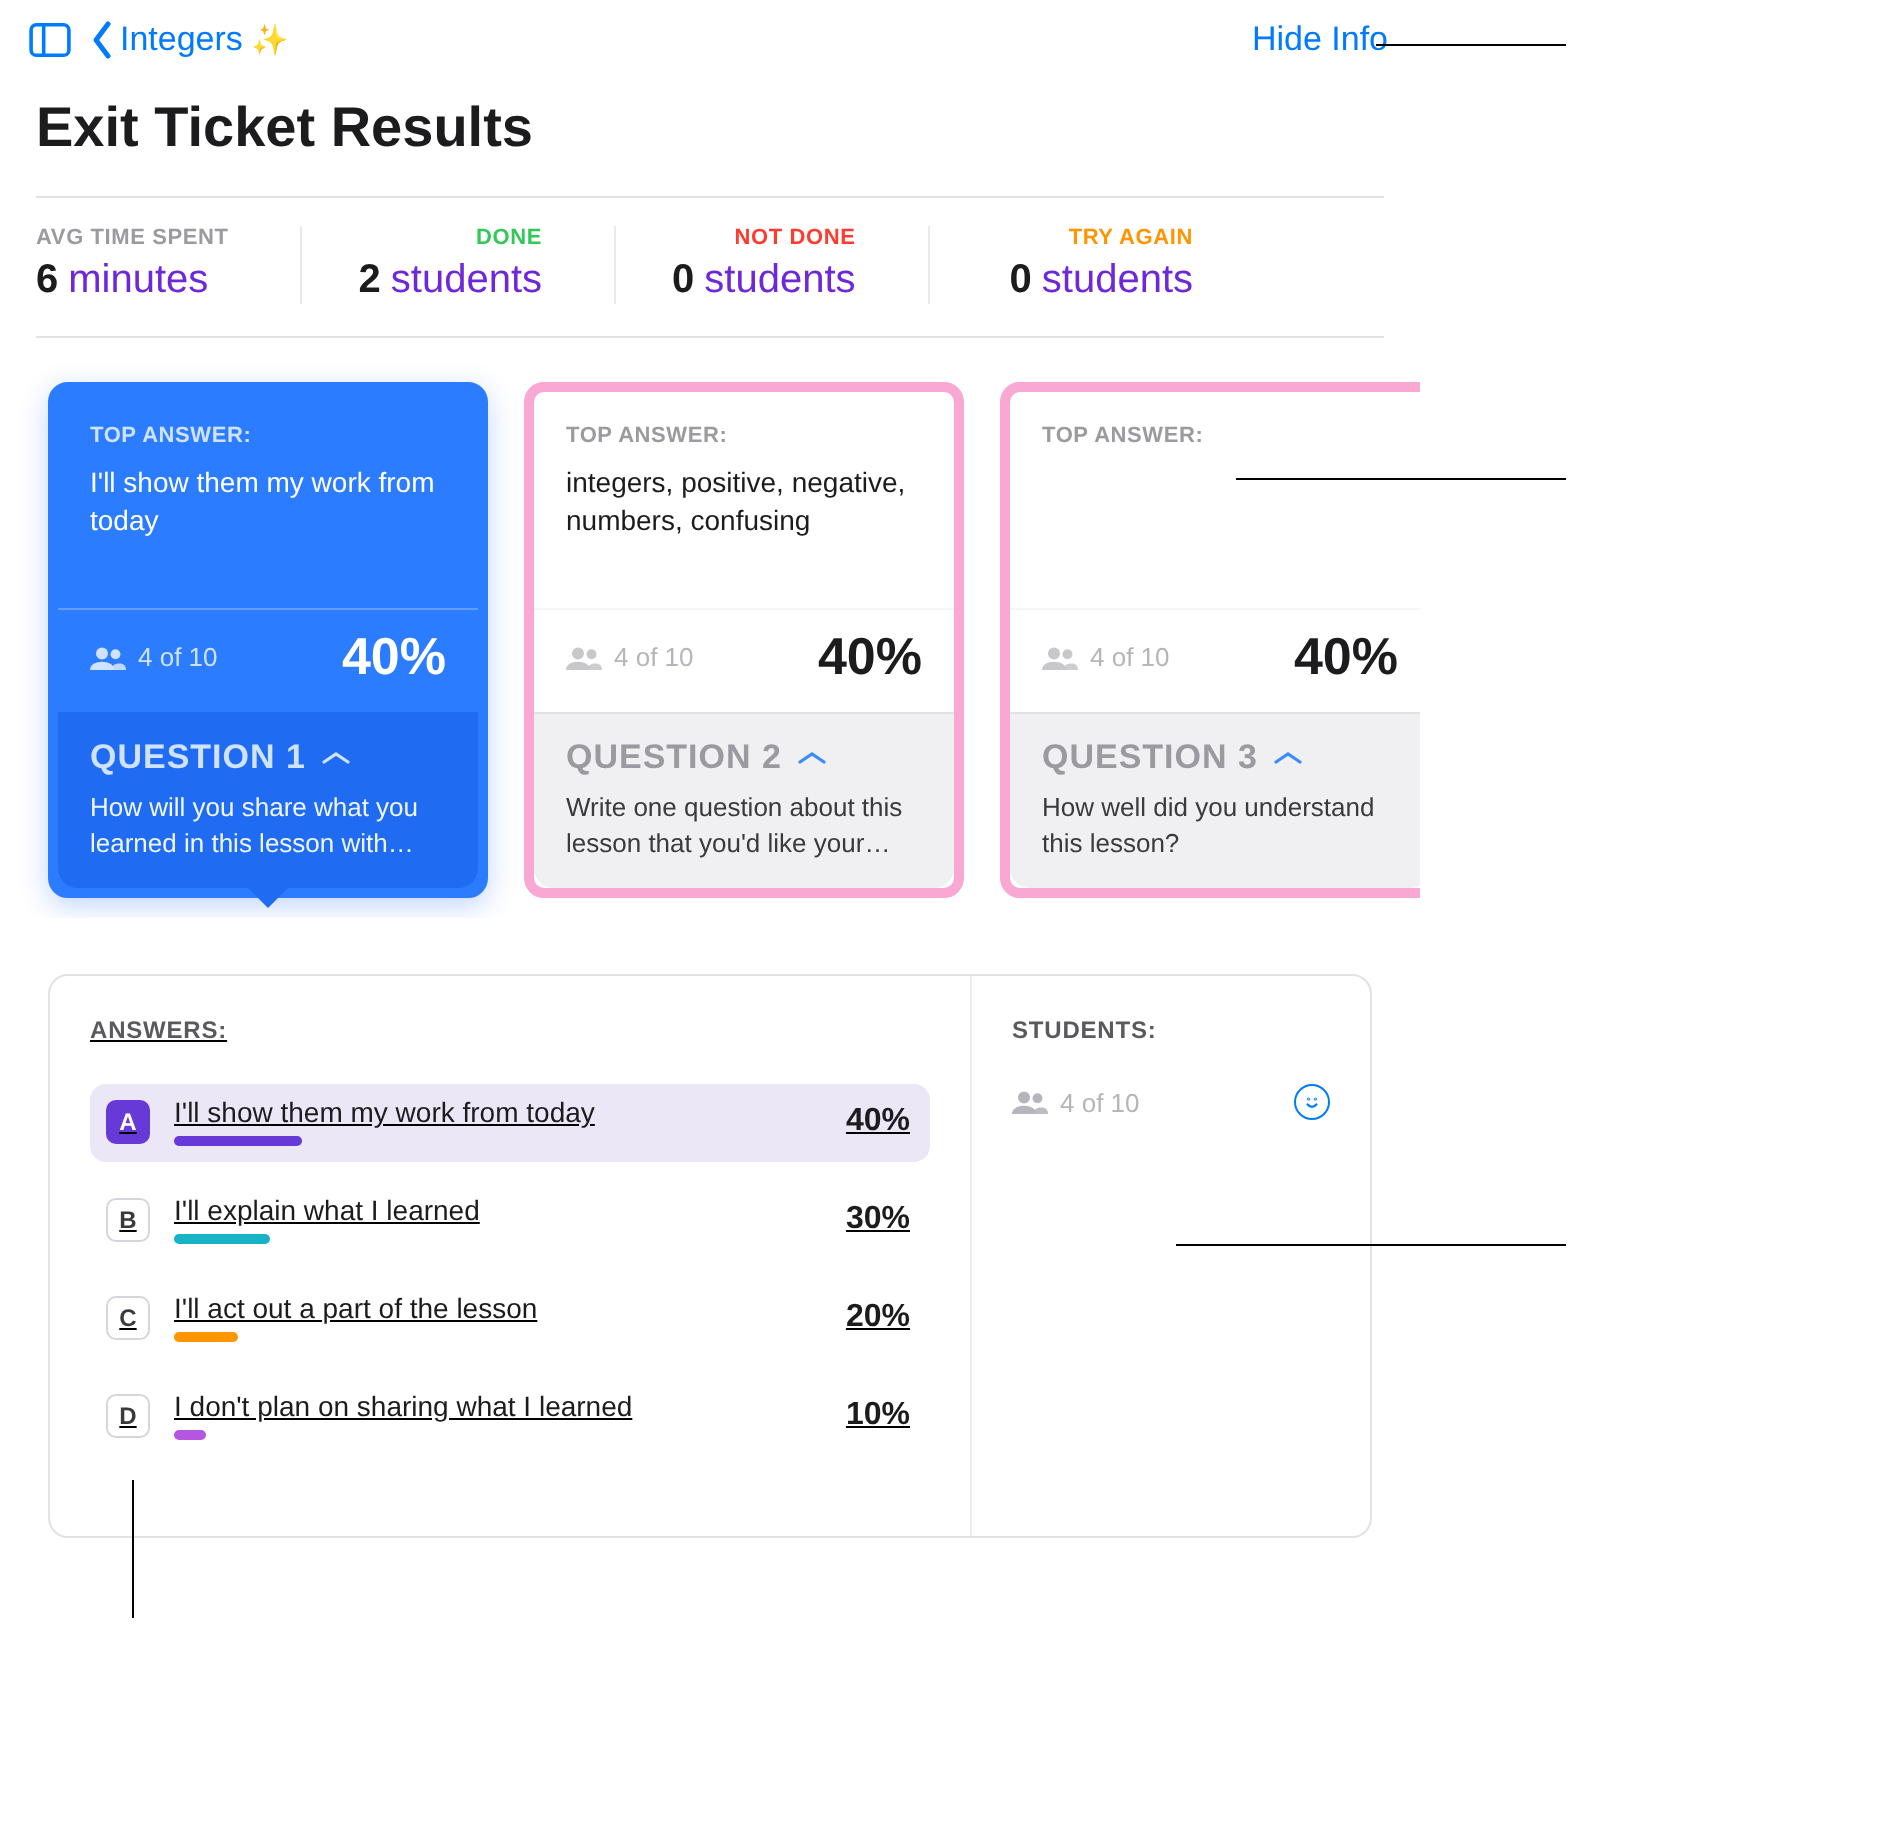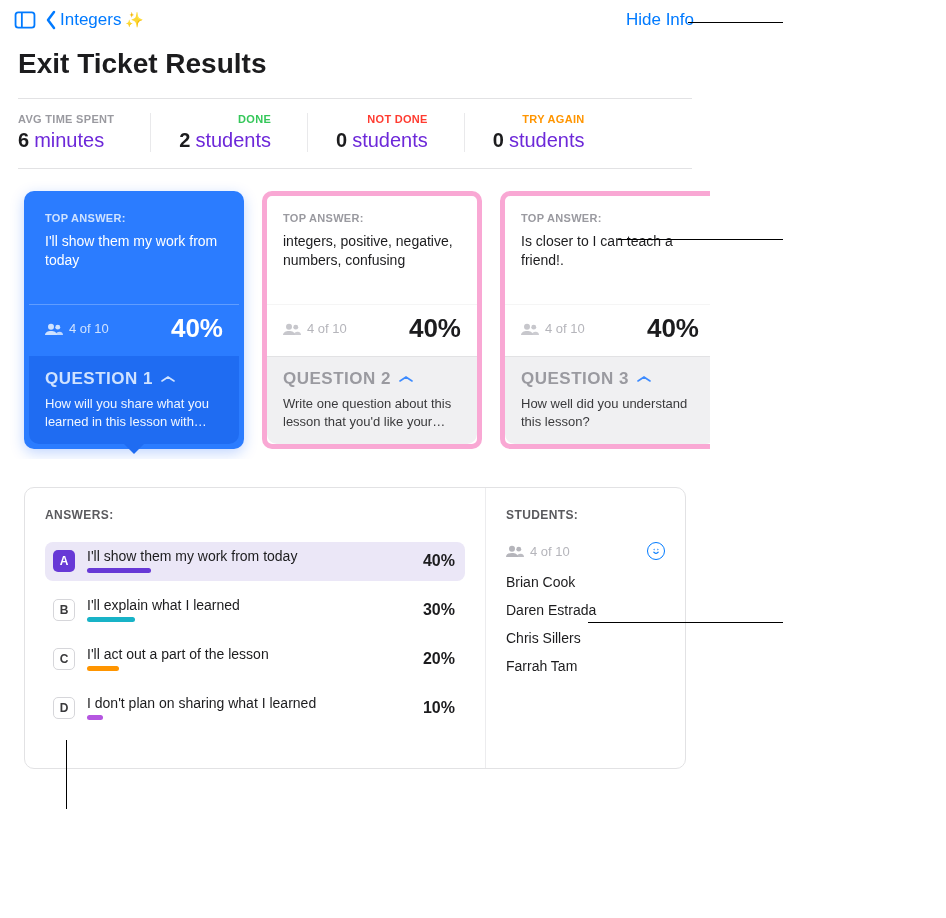--- a/index.html
+++ b/index.html
@@ -11,21 +11,21 @@
     .back-group { display: flex; align-items: center; color: #007aff; font-size: 17px; gap: 0; cursor: pointer;}
     .chevron-left { width: 14px; height: 20px; margin-right: 2px; }
     .sparkle { margin-left: 4px; font-size: 15px; }
     .hide-info { color: #007aff; font-size: 17px; cursor: pointer;}
     .title { font-size: 28px; font-weight: 700; padding: 12px 18px 18px 18px; color: #1c1c1e; }
     hr.sep { border: none; border-top: 1px solid #e2e2e4; margin: 0 18px; }
     .stats { display: flex; padding: 14px 18px 16px 18px; gap: 0; }
     .stat { padding-right: 36px; margin-right: 0; border-right: 1px solid #e9e9eb; margin-left: 0; text-align: right; }
     .stat:first-child { padding-left: 0; }
     .stat:not(:first-child){ padding-left: 28px;}
-    .stat:last-child { border-right: none; }
+    .stat:last-child { border-right: none; margin-left: 12px; }
     .stat-label { font-size: 11px; font-weight: 600; letter-spacing: 0.3px; text-transform: uppercase; margin-bottom: 4px;}
     .stat-avg .stat-label { color: #9a9aa0; }
     .stat-done .stat-label { color: #34c759; }
     .stat-notdone .stat-label { color: #ff3b30; }
     .stat-tryagain .stat-label { color: #ff9500; }
     .stat-value { display: flex; align-items: baseline; gap: 5px; }
     .stat-value .num { font-size: 20px; font-weight: 600; color: #1c1c1e; }
     .stat-value .unit { font-size: 20px; color: #6d28d9; }
 
     .cards { display: flex; gap: 18px; padding: 22px 0 10px 24px; overflow: hidden;}
@@ -51,21 +51,21 @@
     .lower .qtext { font-size: 13px; color: #3a3a3c; line-height: 1.35; display: -webkit-box; -webkit-line-clamp: 2; -webkit-box-orient: vertical; overflow: hidden;}
     .card.active .lower .qtext { color: #f0f6ff; }
 
     .card.active::after {
       content:""; position:absolute; bottom:-10px; left:50%; transform:translateX(-50%);
       width:0; height:0; border-left:11px solid transparent; border-right:11px solid transparent;
       border-top:11px solid #1f6cf2;
     }
 
     .details { display: flex; margin: 28px 24px 0 24px; border: 1px solid #e2e2e4; border-radius: 10px; overflow: hidden;}
-    .answers-panel { flex: 1 1 auto; padding: 20px 20px 40px 20px; }
+    .answers-panel { flex: 1 1 auto; padding: 20px 20px 40px 20px; text-decoration: underline; }
     .students-panel { width: 200px; border-left: 1px solid #ececee; padding: 20px 20px 34px 20px;}
     .panel-hd { font-size: 12px; font-weight: 700; color: #5a5a5e; letter-spacing: 0.4px; margin-bottom: 20px;}
 
     .answer-row { display: flex; align-items: center; gap: 12px; padding: 6px 10px 8px 8px; border-radius: 8px;}
     .answer-row.selected { background: #ebe7f7; }
     .ans-letter { width: 22px; height: 22px; border-radius: 5px; display:flex; align-items:center; justify-content:center; font-size:12px; font-weight:700; flex-shrink:0;}
     .answer-row.selected .ans-letter { background:#6739d6; color:#fff; }
     .answer-row:not(.selected) .ans-letter { background:#fff; border:1px solid #d6d6da; color:#3a3a3c;}
     .ans-body { flex:1 1 auto; }
     .ans-text { font-size: 14px; color:#1c1c1e; margin-bottom:4px; font-weight:500;}
@@ -193,21 +193,20 @@
         <svg class="caret" viewBox="0 0 14 6" fill="none" stroke="#3d8bff" stroke-width="1.6" stroke-linecap="round">
                 <polyline points="1,5 7,1 13,5"></polyline>
               </svg>
       </div>
       <div class="qtext">Write one question about this lesson that you'd like your teach…</div>
     </div>
         </div>
         <div class="card">
     <div class="upper">
       <div class="top-line">TOP ANSWER:</div>
-      <div class="answer">Is closer to I can teach a friend!.</div>
     </div>
     <div class="midrow">
       <div class="count">
         <svg width="18" height="12" viewBox="0 0 24 16" fill="#c7c7cc">
           <circle cx="8" cy="5" r="4"></circle>
                 <circle cx="17" cy="5.5" r="3.3"></circle>
           <path d="M0 16c0-3.6 3.6-5.5 8-5.5s8 1.9 8 5.5H0z"></path>
           <path d="M14 16c0-2.7 2.4-4.4 5.5-4.4s4.5 1.7 4.5 4.4H14z" opacity="0.9"></path>
         </svg>
         <span>4 of 10</span>
@@ -286,26 +285,20 @@
           <span>4 of 10</span>
         </div>
         <span class="face-icon">
           <svg width="10" height="10" viewBox="0 0 10 10" fill="none" stroke="#007aff" stroke-width="1.2" stroke-linecap="round">
             <circle cx="3.3" cy="3.5" r="0.2" fill="#007aff"></circle>
                 <circle cx="6.7" cy="3.5" r="0.2" fill="#007aff"></circle>
             <path d="M2.8 6.2c.6.8 1.4 1.2 2.2 1.2s1.6-.4 2.2-1.2"></path>
           </svg>
         </span>
       </div>
-      <div id="students-list">
-            <div class="student-name">Brian Cook</div>
-            <div class="student-name">Daren Estrada</div>
-            <div class="student-name">Chris Sillers</div>
-            <div class="student-name">Farrah Tam</div>
-          </div>
     </div>
   </div>
 
 </div>
 
 <div class="callout-line" style="left:688px; top:22px; width:95px;"></div>
 <div class="callout-line" style="left:618px; top:239px; width:165px;"></div>
 <div class="callout-line" style="left:588px; top:622px; width:195px;"></div>
 <div class="callout-v" style="left:66px; top:740px; height:130px;"></div>
 </div>

